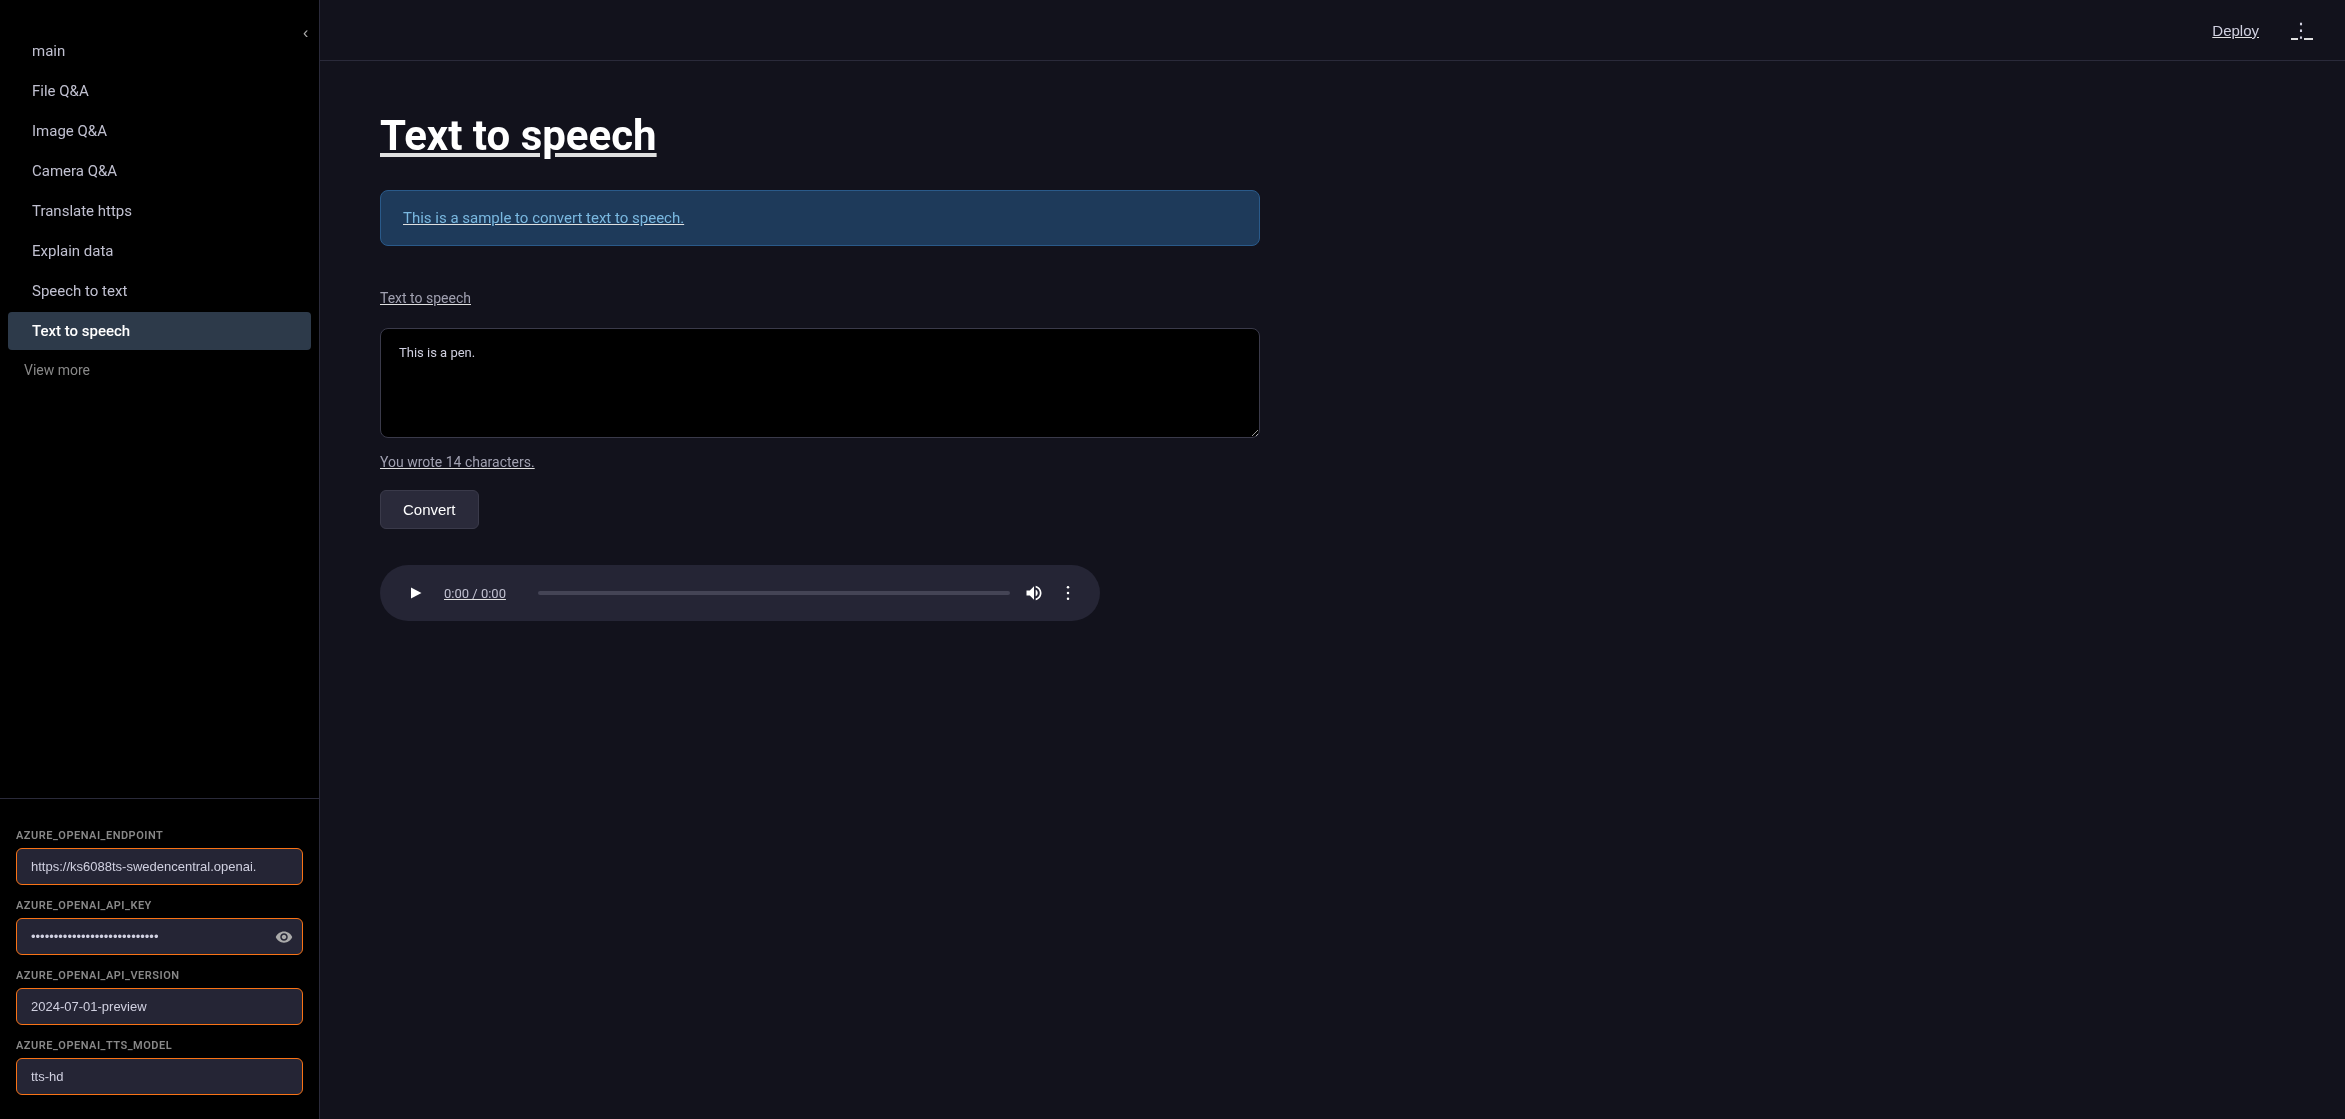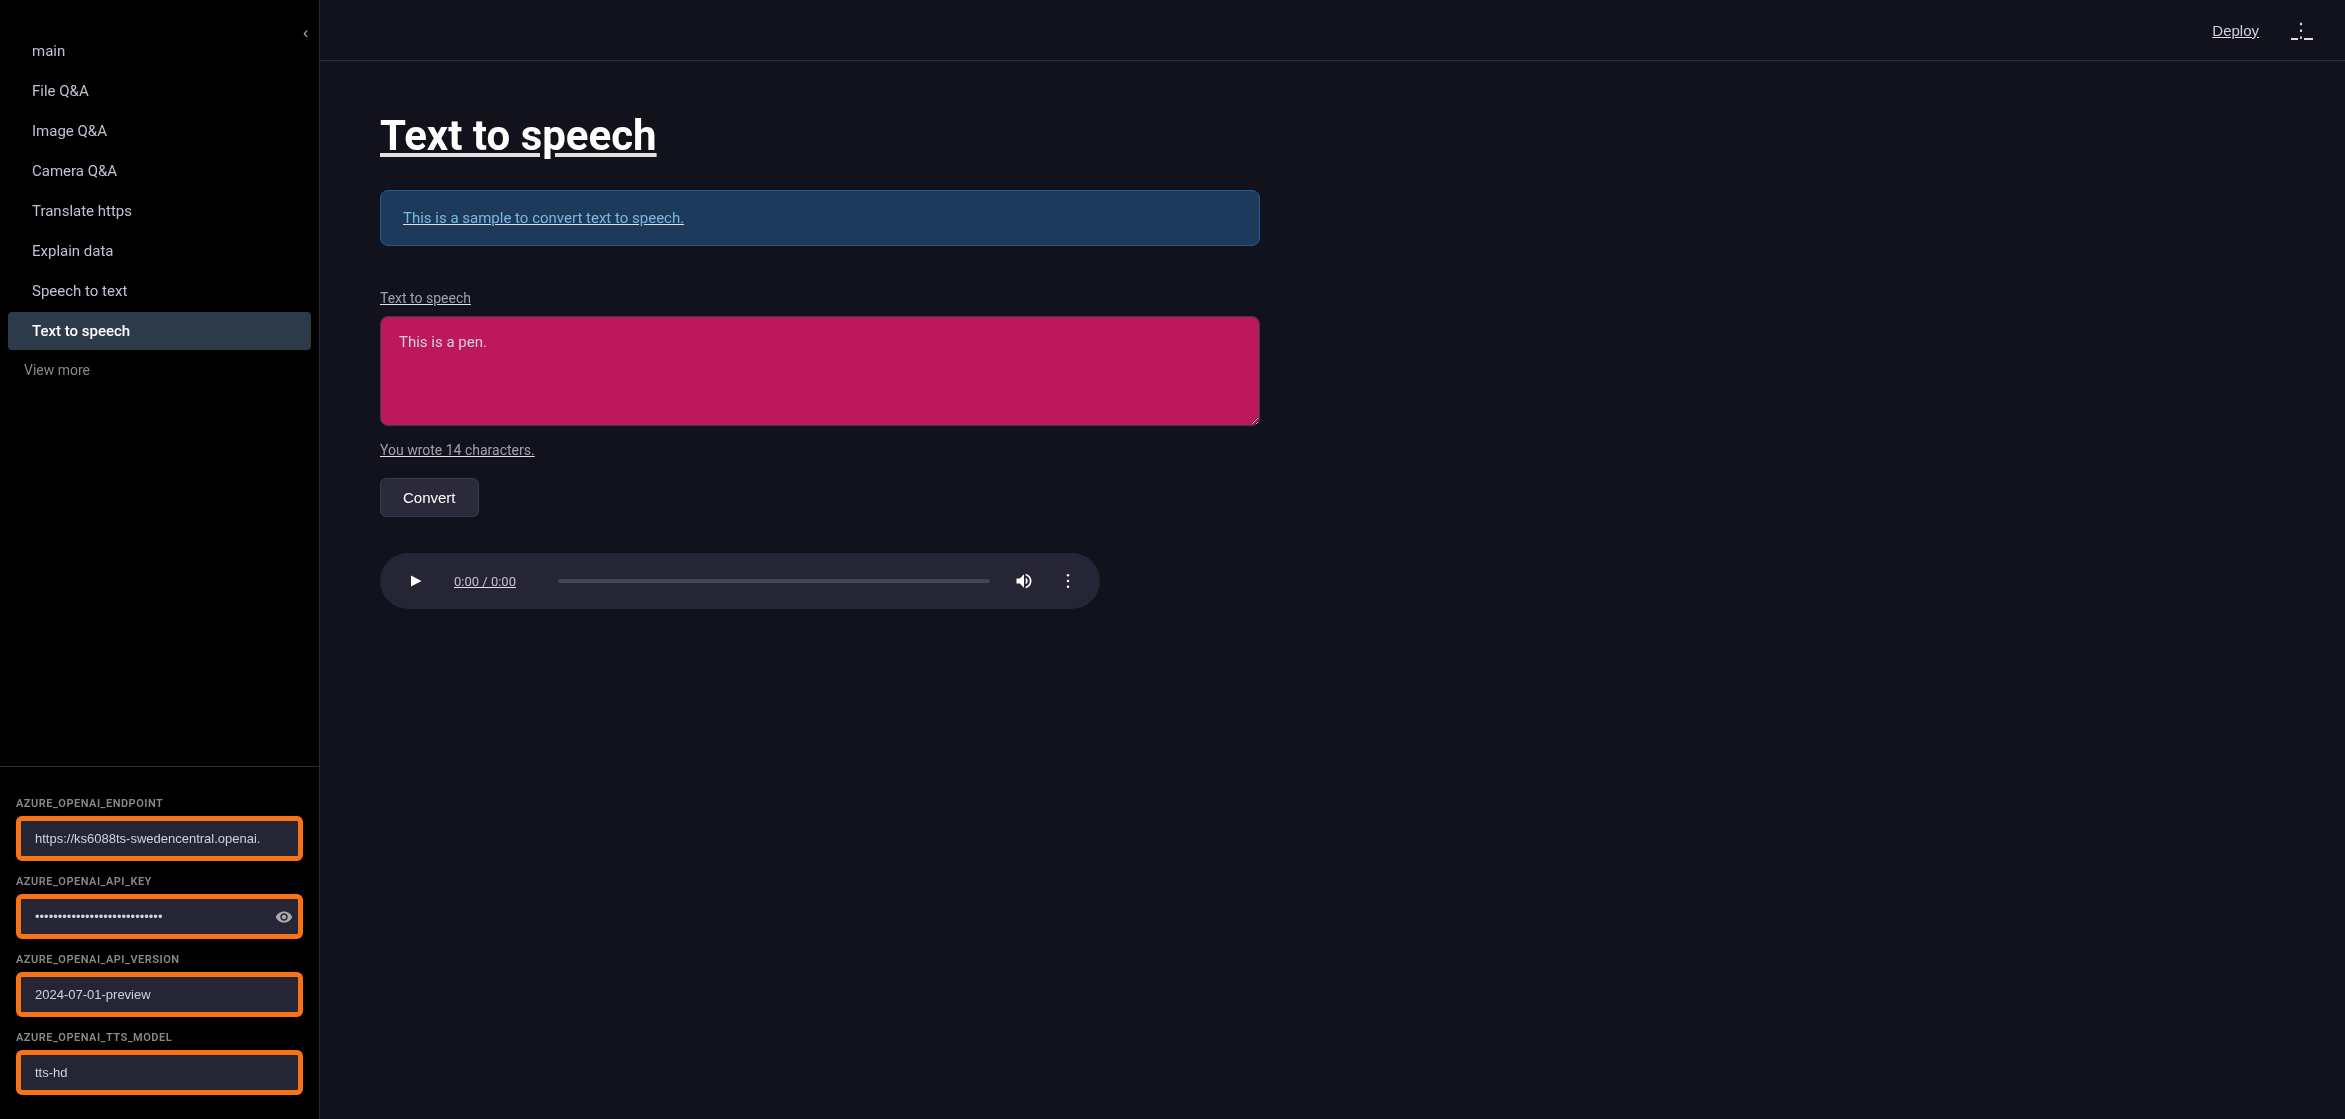--- a/index.html
+++ b/index.html
@@ -91,21 +91,21 @@
     }
 
     .config-input-wrap {
       position: relative;
       margin-bottom: 4px;
     }
 
     .config-input {
       width: 100%;
       background: #252535;
-      border: 5px solid #f97316;
+      border: 1px solid #f97316;
       border-radius: 6px;
       color: #d0d0e0;
       font-size: 13px;
       padding: 10px 14px;
       outline: none;
     }
 
     .config-input-password {
       padding-right: 44px;
     }
@@ -188,30 +188,31 @@
     }
 
     .field-label {
       font-size: 14px;
       color: #a0a0b0;
       margin-bottom: 10px;
     }
 
     .text-input-area {
       width: 100%;
-      background: #be185d;
+      background: #000000;
       border: 1px solid #3a3a4a;
       border-radius: 8px;
       color: #d0d0e0;
-      font-size: 15px;
+      font-size: 13px;
       padding: 16px 18px;
       resize: vertical;
       min-height: 110px;
       outline: none;
       font-family: inherit;
+      margin-top: 12px;
     }
 
     .char-count {
       font-size: 14px;
       color: #a0a0b0;
       margin-top: 12px;
       margin-bottom: 20px;
     }
 
     .convert-btn {
@@ -227,21 +228,21 @@
       transition: background 0.2s;
     }
 
     
     .audio-player {
       background: #252535;
       border-radius: 30px;
       padding: 14px 22px;
       display: flex;
       align-items: center;
-      gap: 24px;
+      gap: 14px;
       width: 100%;
       max-width: 720px;
     }
 
     .play-btn {
       background: none;
       border: none;
       color: #ffffff;
       cursor: pointer;
       font-size: 16px;

